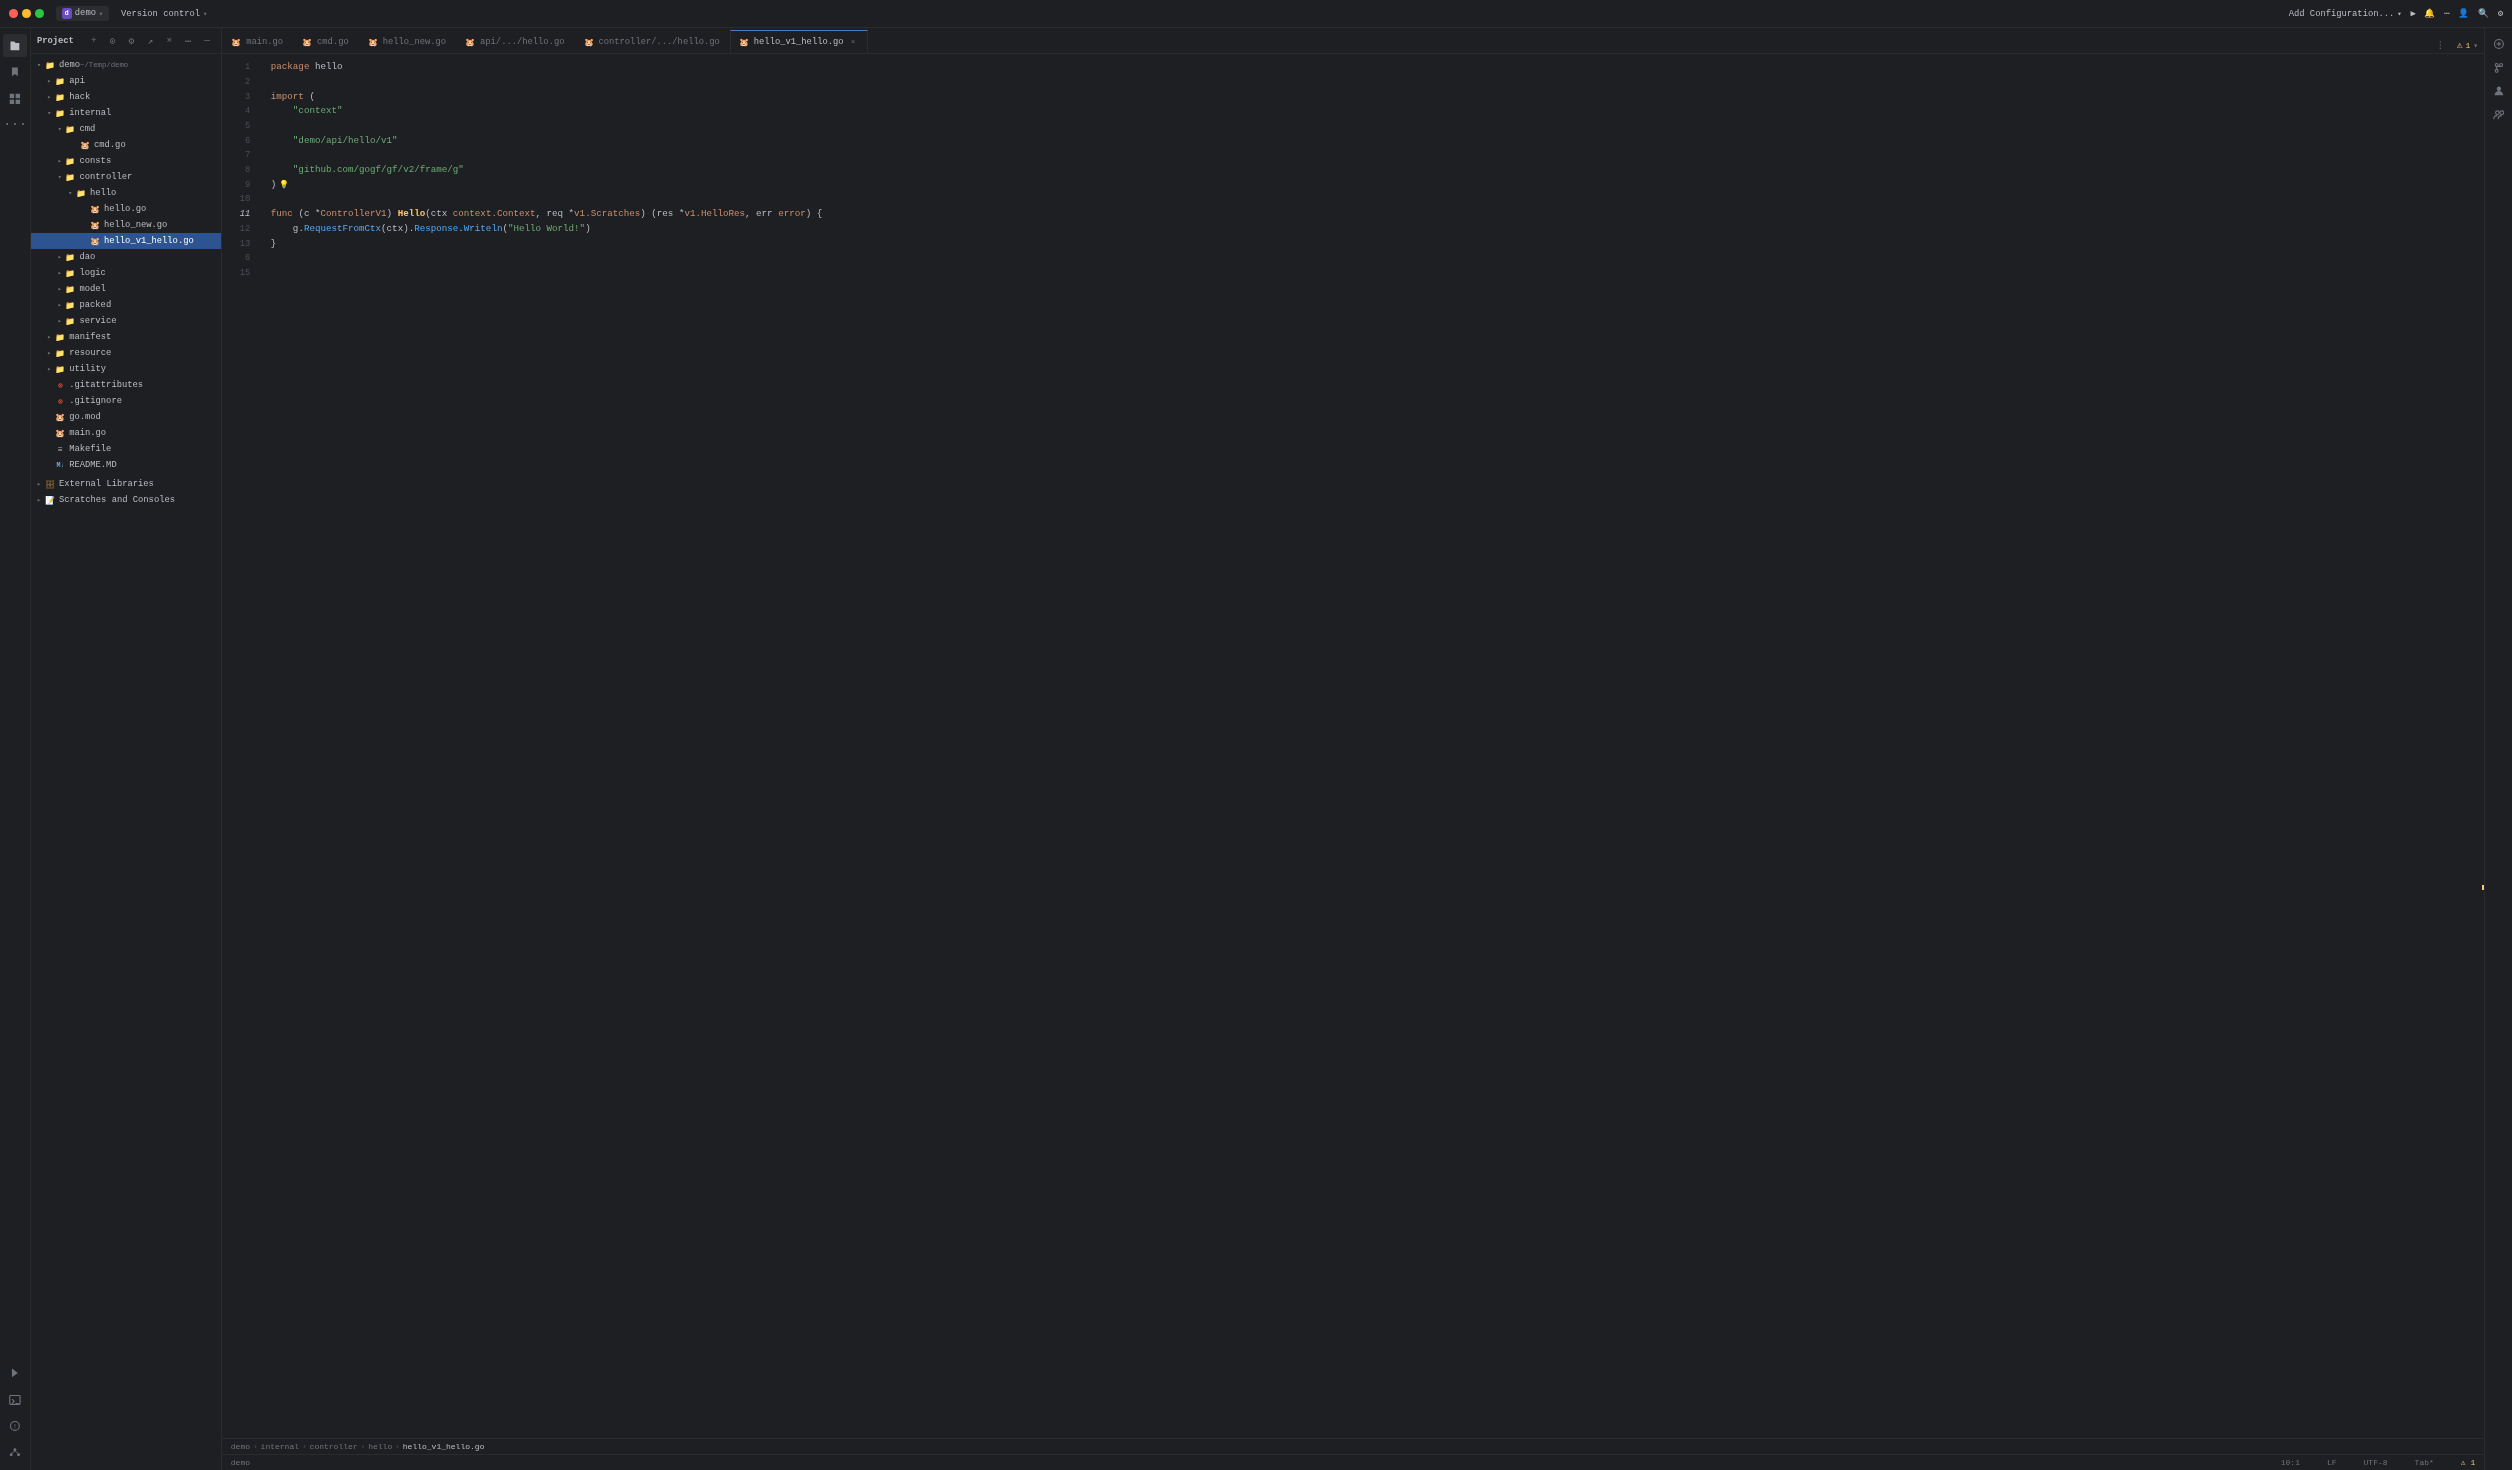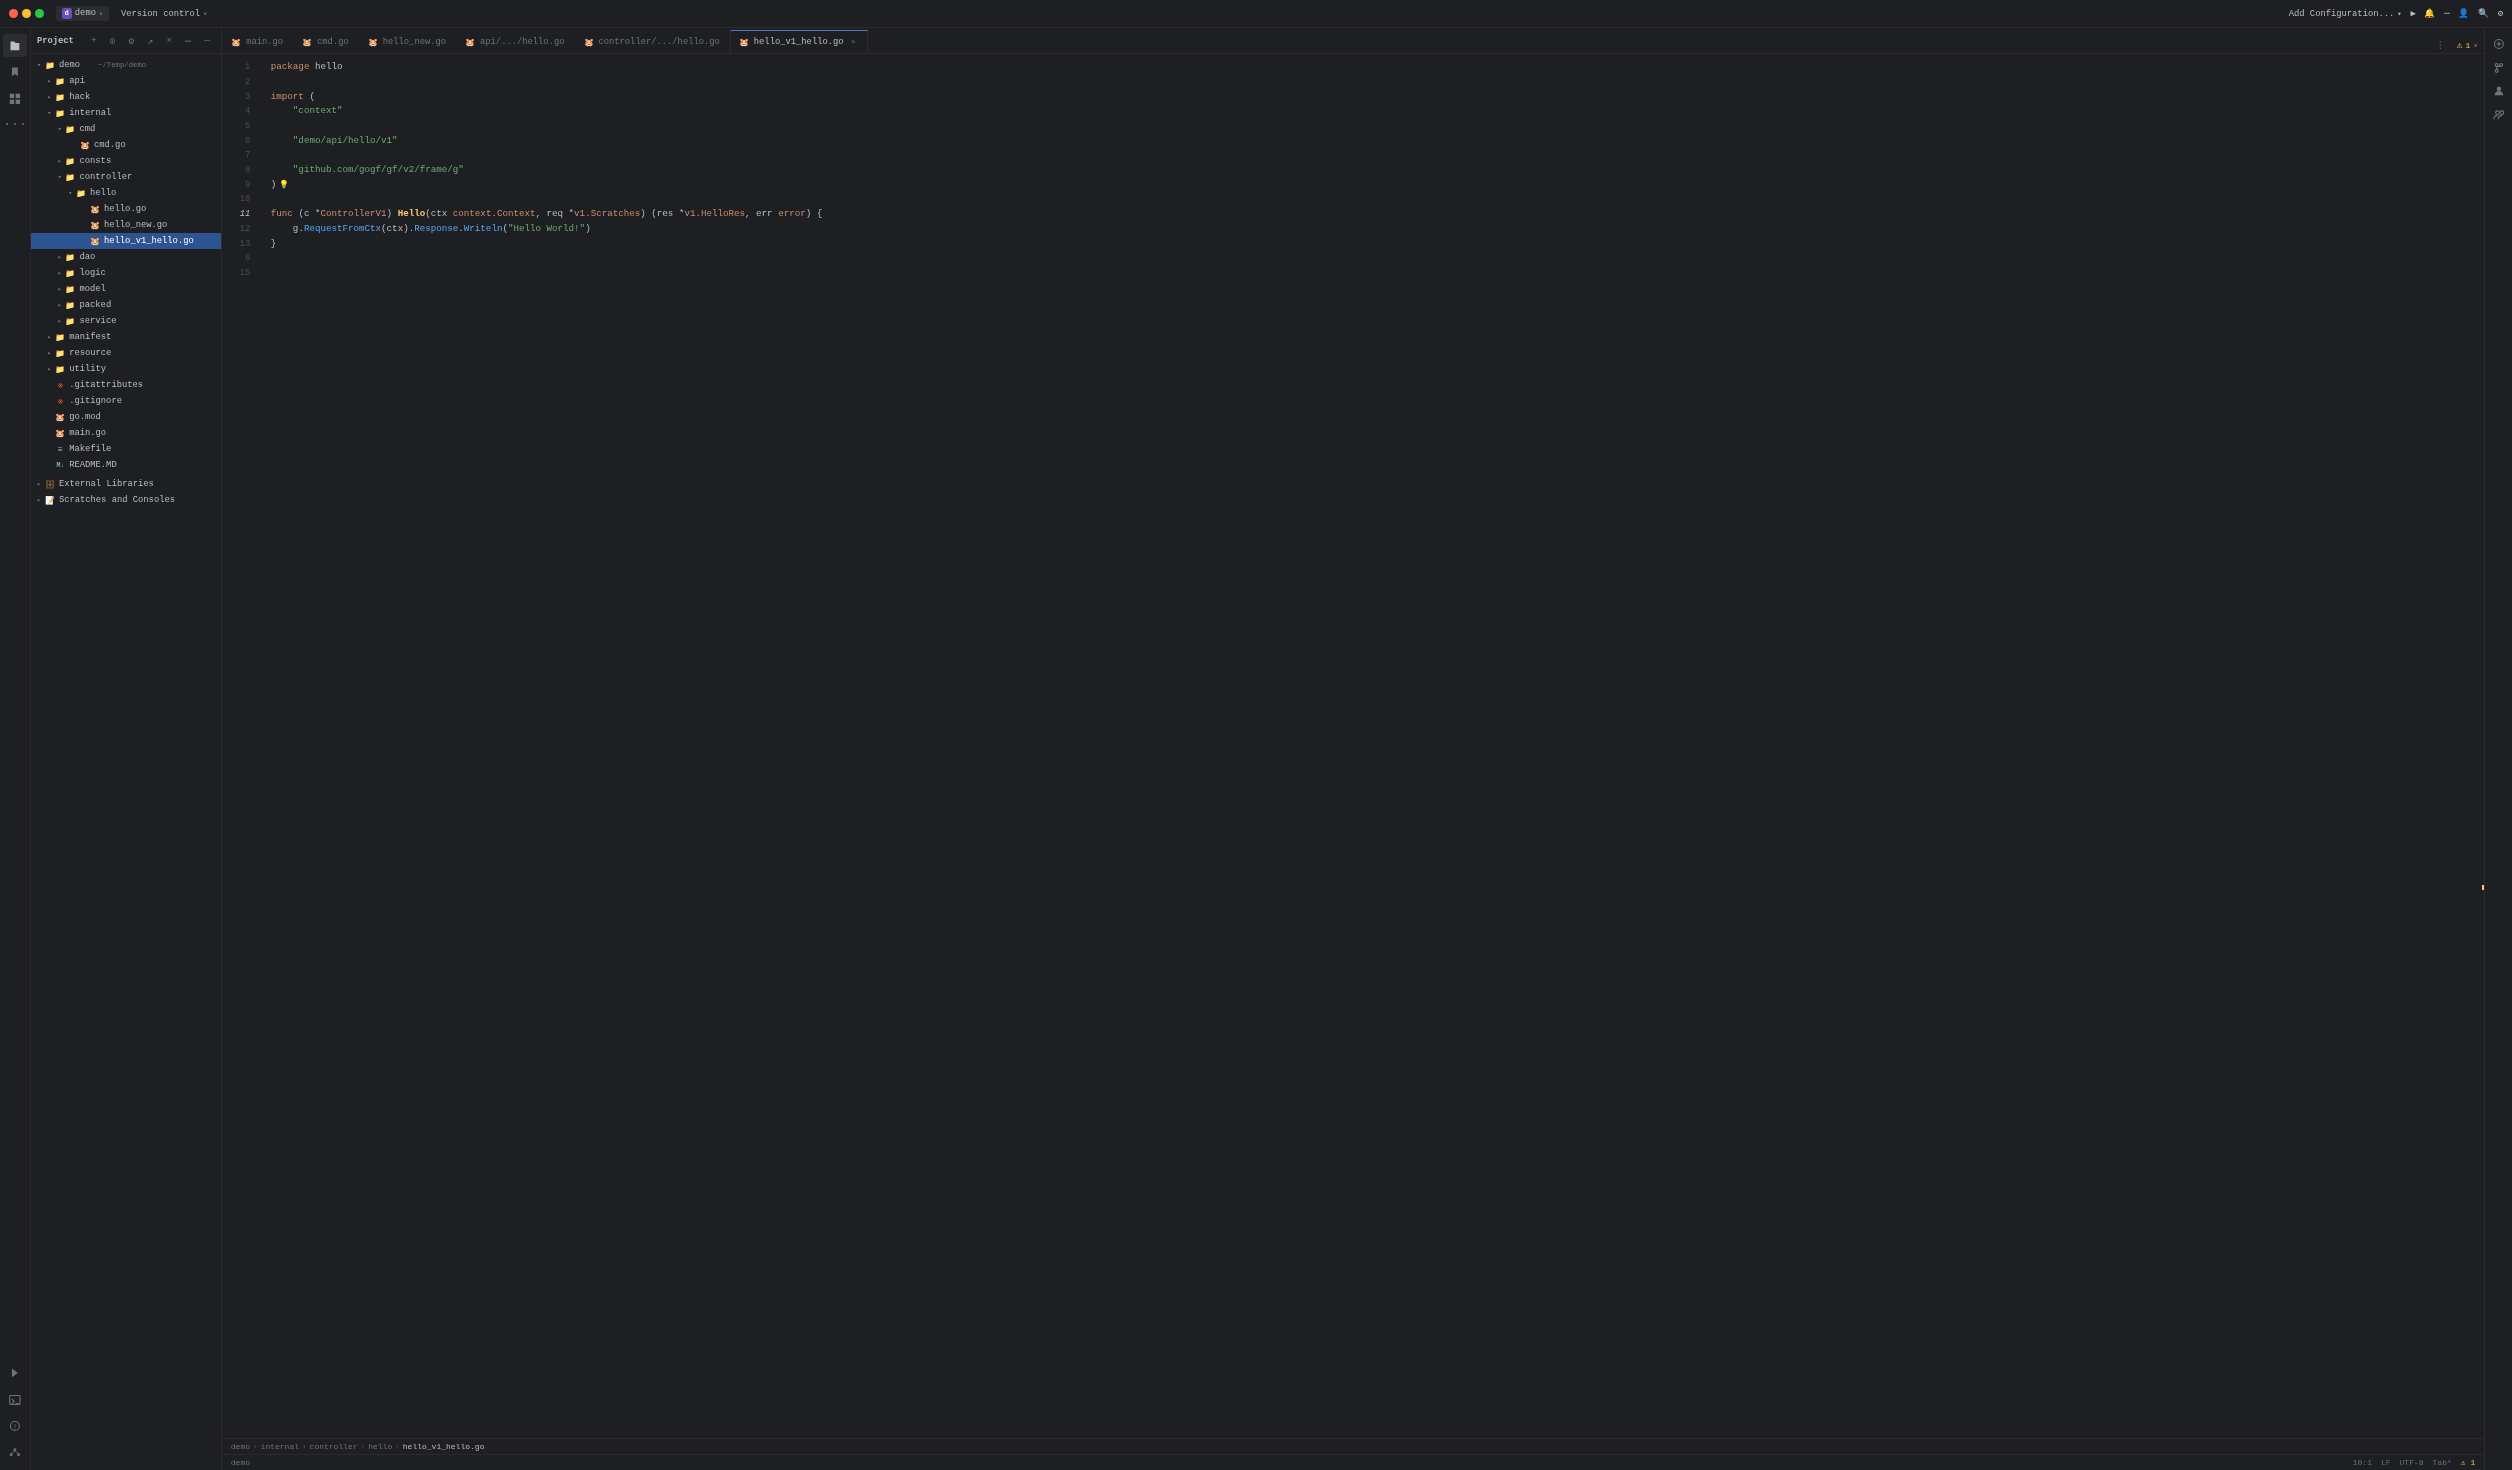--- a/index.html
+++ b/index.html
@@ -373,21 +373,21 @@
       border-top: 0.7px solid #2b2b2b;
       display: flex;
       align-items: center;
       padding: 0 8.8px;
       font-size: 8px;
       color: #6f737a;
       flex-shrink: 0;
       gap: 11.8px;
     }
     .status-left { display: flex; align-items: center; gap: 5.9px; }
-    .status-right { margin-left: auto; display: flex; align-items: flex-start; gap: 9px; }
+    .status-right { margin-left: auto; display: flex; align-items: flex-start; gap: 27px; }
 
     
     .editor-scrollbar {
       width: 10.3px;
       background: #1e1f22;
       flex-shrink: 0;
       position: relative;
     }
   </style>
 </head>
@@ -485,21 +485,21 @@
       <div class="panel-action">×</div>
       <div class="panel-action">⋯</div>
       <div class="panel-action">—</div>
     </div>
     <div class="file-tree">
 
       <div class="tree-item" style="padding-left:2.9px;">
         <span class="tree-arrow open"></span>
         <span class="tree-icon icon-folder">📁</span>
         <span class="tree-label">demo</span>
-        <span style="color:#6f737a;font-size:7.3px;margin-left:18px;">~/Temp/demo</span>
+        <span style="color:#6f737a;font-size:7.3px;margin-left:0;">~/Temp/demo</span>
       </div>
 
       <div class="tree-item" style="padding-left:13.2px;">
         <span class="tree-arrow closed"></span>
         <span class="tree-icon icon-folder">📁</span>
         <span class="tree-label">api</span>
       </div>
 
       <div class="tree-item" style="padding-left:13.2px;">
         <span class="tree-arrow closed"></span>

